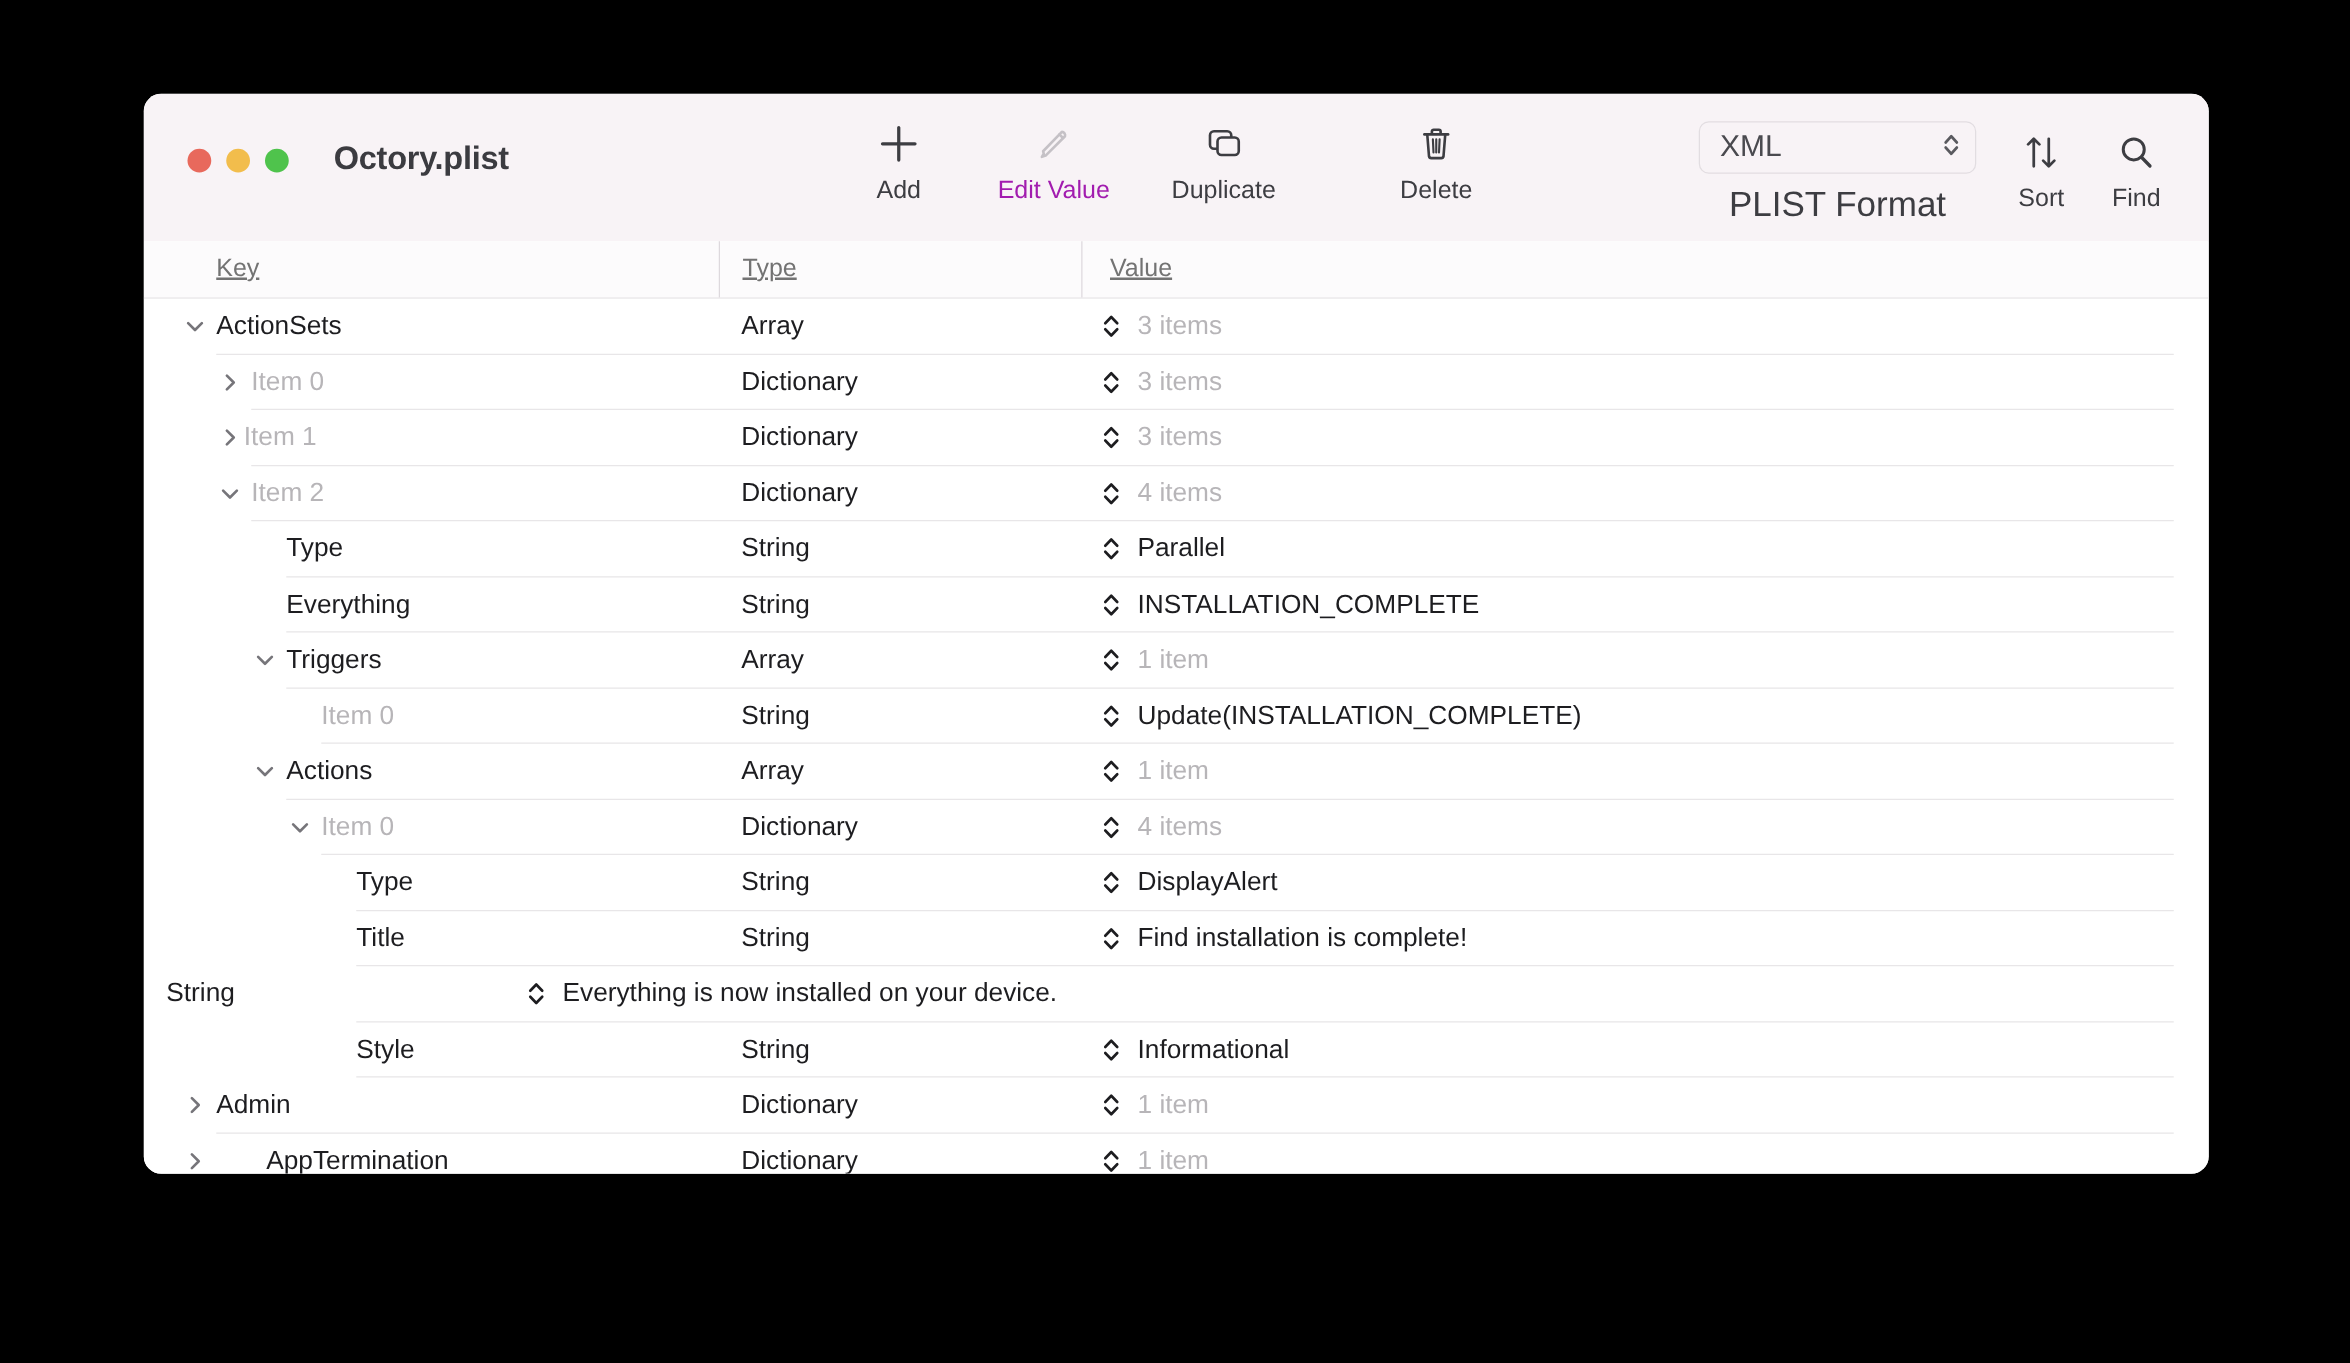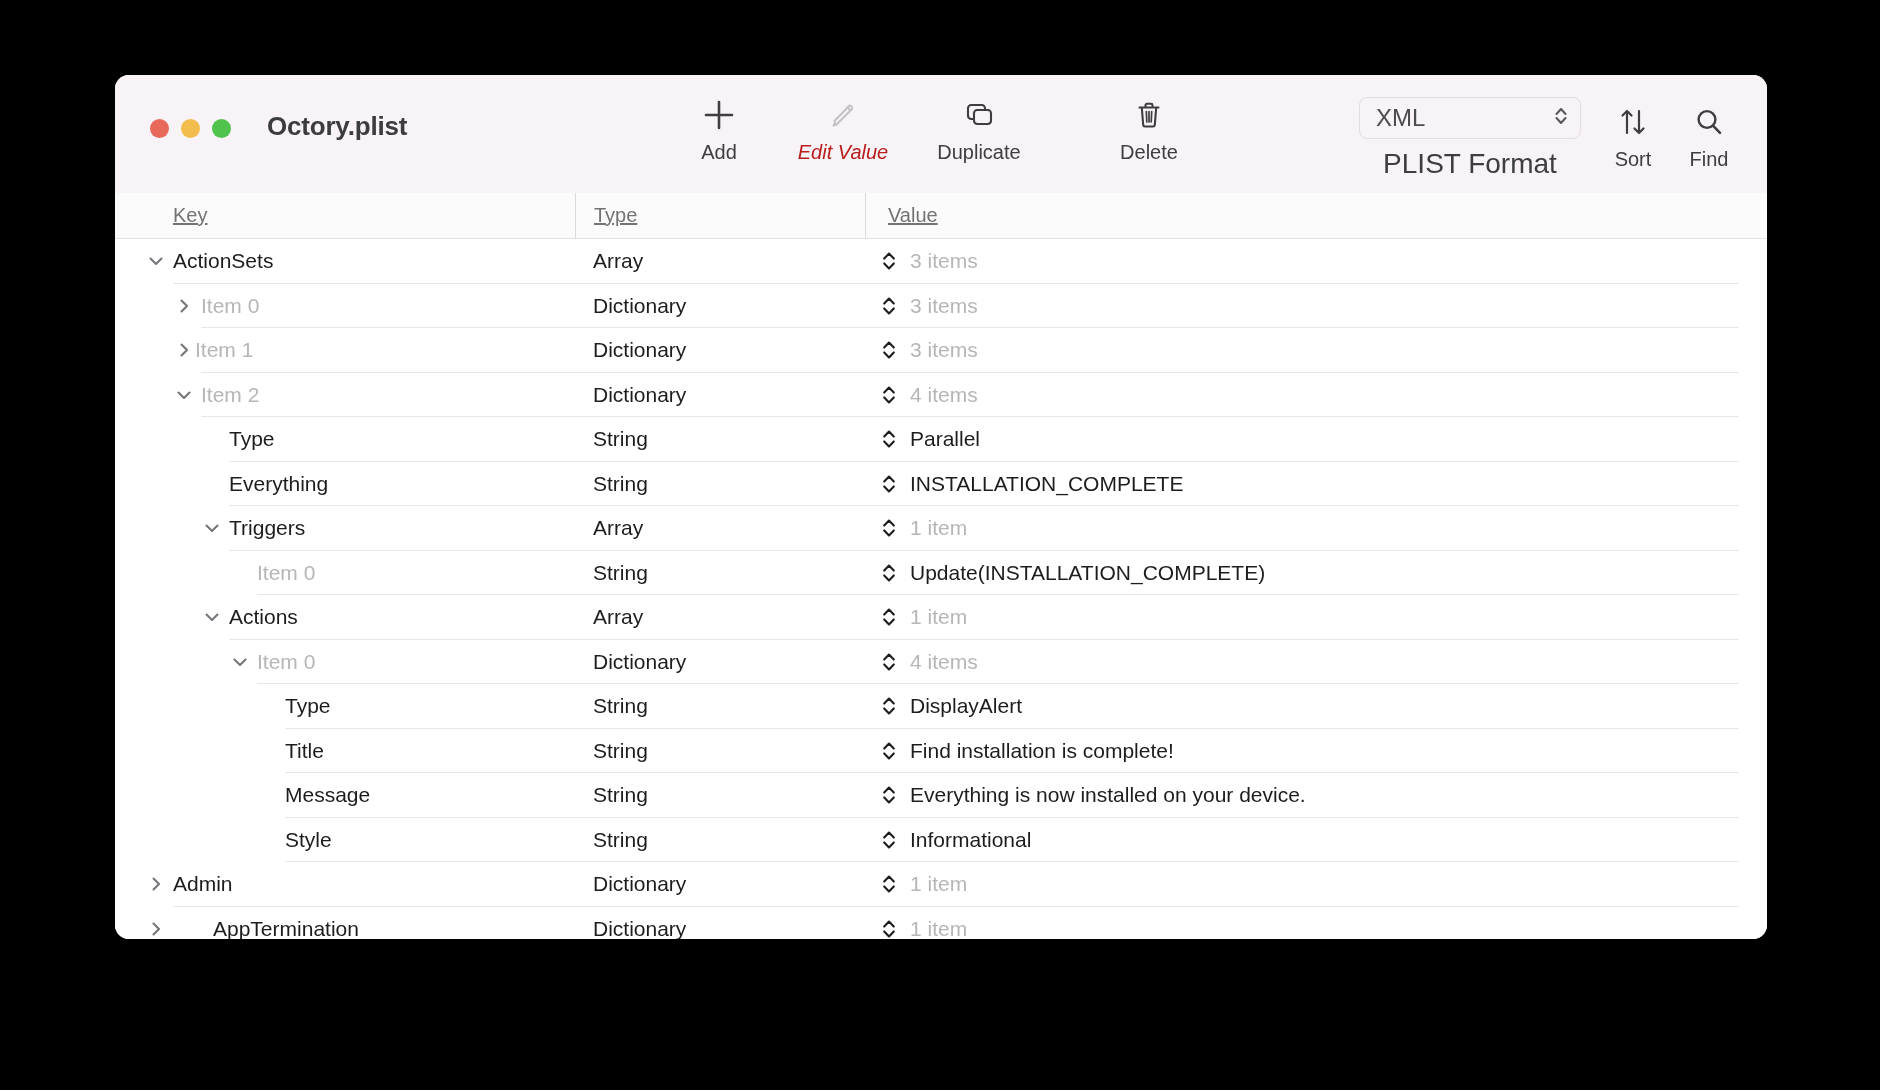--- a/index.html
+++ b/index.html
@@ -87,21 +87,21 @@
     height: 36px;
     display: flex;
     align-items: center;
     justify-content: center;
   }
   .tool-btn .tlabel {
     font-size: 20px;
     color: #3d3d42;
     white-space: nowrap;
   }
-  .tool-btn.disabled .tlabel { color: #b91c1c; font-style: italic; }
+  .tool-btn.disabled .tlabel { color: #a21caf; }
   .tool-btn.disabled { cursor: default; }
 
   .tool-btn.wide { width: 136px; }
   .tool-btn.narrow { width: 76px; text-align: right; }
 
   
   #plist-format-group {
     display: flex;
     flex-direction: column;
     align-items: center;
@@ -562,23 +562,20 @@
             <svg width="16" height="24" viewBox="0 0 16 24">
               <path d="M3.2 9.6 L8 4.6 L12.8 9.6" fill="none" stroke="#1d1d20" stroke-width="2.1" stroke-linecap="round" stroke-linejoin="round"></path>
               <path d="M3.2 14.4 L8 19.4 L12.8 14.4" fill="none" stroke="#1d1d20" stroke-width="2.1" stroke-linecap="round" stroke-linejoin="round"></path>
             </svg>
           </span>
           <span class="val-text">Find installation is complete!</span>
         </div>
         <div class="sep" style="left: 170px;"></div>
       </div>
       <div class="row">
-        <div class="cell-key">
-          <span class="key-label" style="position: absolute; left: 170px;">Message</span>
-        </div>
         <div class="cell-type">String</div>
         <div class="cell-value">
           <span class="stepper">
             <svg width="16" height="24" viewBox="0 0 16 24">
               <path d="M3.2 9.6 L8 4.6 L12.8 9.6" fill="none" stroke="#1d1d20" stroke-width="2.1" stroke-linecap="round" stroke-linejoin="round"></path>
               <path d="M3.2 14.4 L8 19.4 L12.8 14.4" fill="none" stroke="#1d1d20" stroke-width="2.1" stroke-linecap="round" stroke-linejoin="round"></path>
             </svg>
           </span>
           <span class="val-text">Everything is now installed on your device.</span>
         </div>

